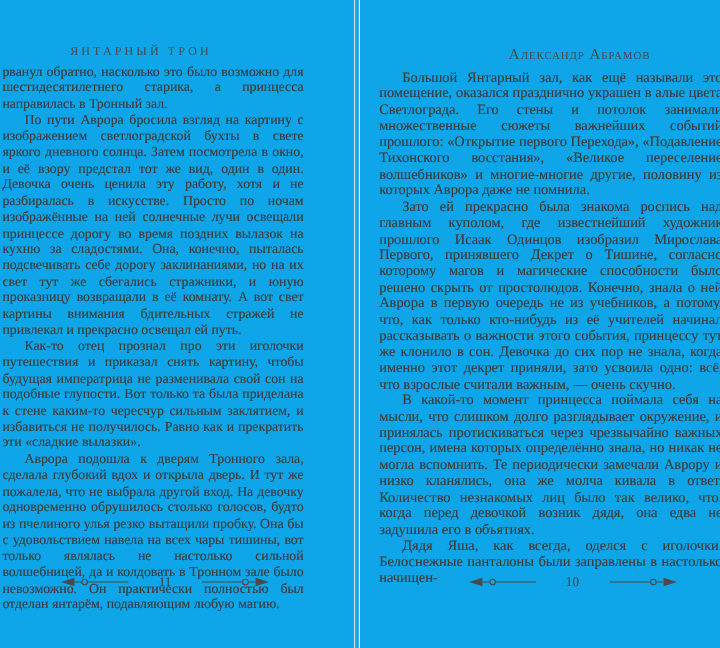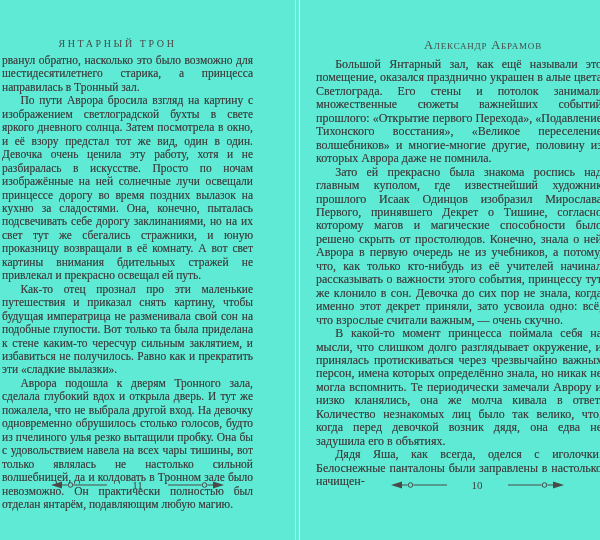--- a/index.html
+++ b/index.html
@@ -11,21 +11,21 @@
     width: 600px;
     height: 540px;
     overflow: hidden;
     font-family: "Liberation Serif", "DejaVu Serif", serif;
     color: #3e3e3e;
   }
   .spread {
     position: relative;
     width: 600px;
     height: 540px;
-    background: #5eead4;
+    background: #0ea5e9;
   }
   .divider-a {
     position: absolute;
     left: 295px; top: 0;
     width: 1px; height: 540px;
     background: #d7d7d7;
   }
   .divider-b {
     position: absolute;
     left: 299px; top: 0;
@@ -96,21 +96,21 @@
 <body>
 
 <div class="spread">
 
   <section class="page page-left">
     <div class="running-header">ЯНТАРНЫЙ ТРОН</div>
 
     <div class="body-text">
       <p class="no-indent">рванул обратно, насколько это было возможно для шестидесятилетнего старика, а принцесса направилась в Тронный зал.</p>
       <p>По пути Аврора бросила взгляд на картину с изображением светлоградской бухты в свете яркого дневного солнца. Затем посмотрела в окно, и её взору предстал тот же вид, один в один. Девочка очень ценила эту работу, хотя и не разбиралась в искусстве. Просто по ночам изображённые на ней солнечные лучи освещали принцессе дорогу во время поздних вылазок на кухню за сладостями. Она, конечно, пыталась подсвечивать себе дорогу заклинаниями, но на их свет тут же сбегались стражники, и юную проказницу возвращали в её комнату. А вот свет картины внимания бдительных стражей не привлекал и прекрасно освещал ей путь.</p>
-      <p>Как-то отец прознал про эти маленькие путешествия и приказал снять картину, чтобы будущая императрица не разменивала свой сон на подобные глупости. Вот только та была приделана к стене каким-то чересчур сильным заклятием, и избавиться не получилось. Равно как и прекратить эти «сладкие вылазки».</p>
+      <p>Как-то отец прознал про эти иголочки путешествия и приказал снять картину, чтобы будущая императрица не разменивала свой сон на подобные глупости. Вот только та была приделана к стене каким-то чересчур сильным заклятием, и избавиться не получилось. Равно как и прекратить эти «сладкие вылазки».</p>
       <p>Аврора подошла к дверям Тронного зала, сделала глубокий вдох и открыла дверь. И тут же пожалела, что не выбрала другой вход. На девочку одновременно обрушилось столько голосов, будто из пчелиного улья резко вытащили пробку. Она бы с удовольствием навела на всех чары тишины, вот только являлась не настолько сильной волшебницей, да и колдовать в Тронном зале было невозможно. Он практически полностью был отделан янтарём, подавляющим любую магию.</p>
     </div>
 
     <div class="folio">
       <svg width="56" height="10" viewBox="0 0 56 10">
         <polygon class="orn-fill" points="0,5 11,1.4 11,8.6"></polygon>
         <line class="orn-stroke" x1="9" y1="5" x2="16.5" y2="5"></line>
         <circle class="orn-stroke" cx="19.5" cy="5" r="2.3"></circle>
         <line class="orn-stroke" x1="22.5" y1="5" x2="56" y2="5"></line>
       </svg>

